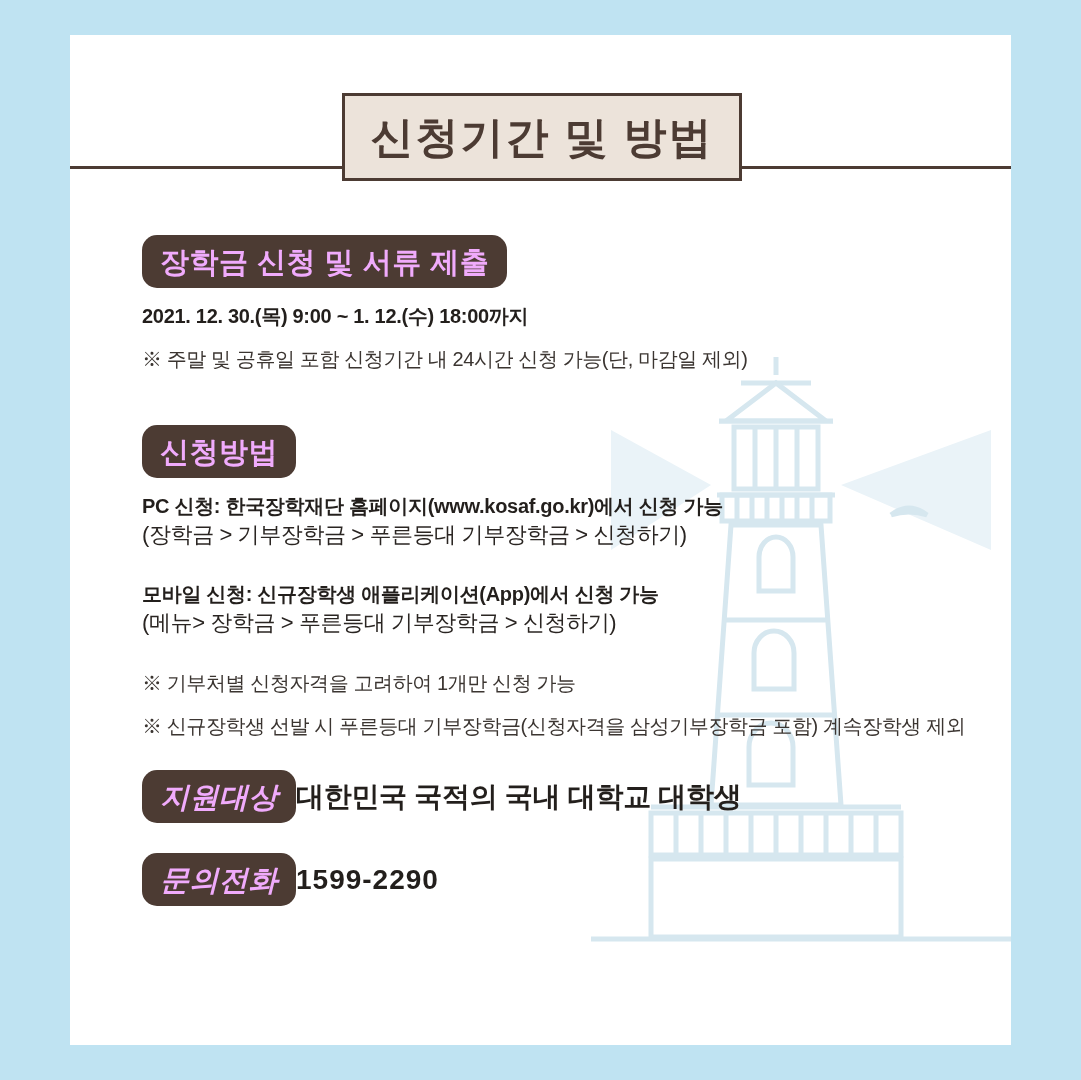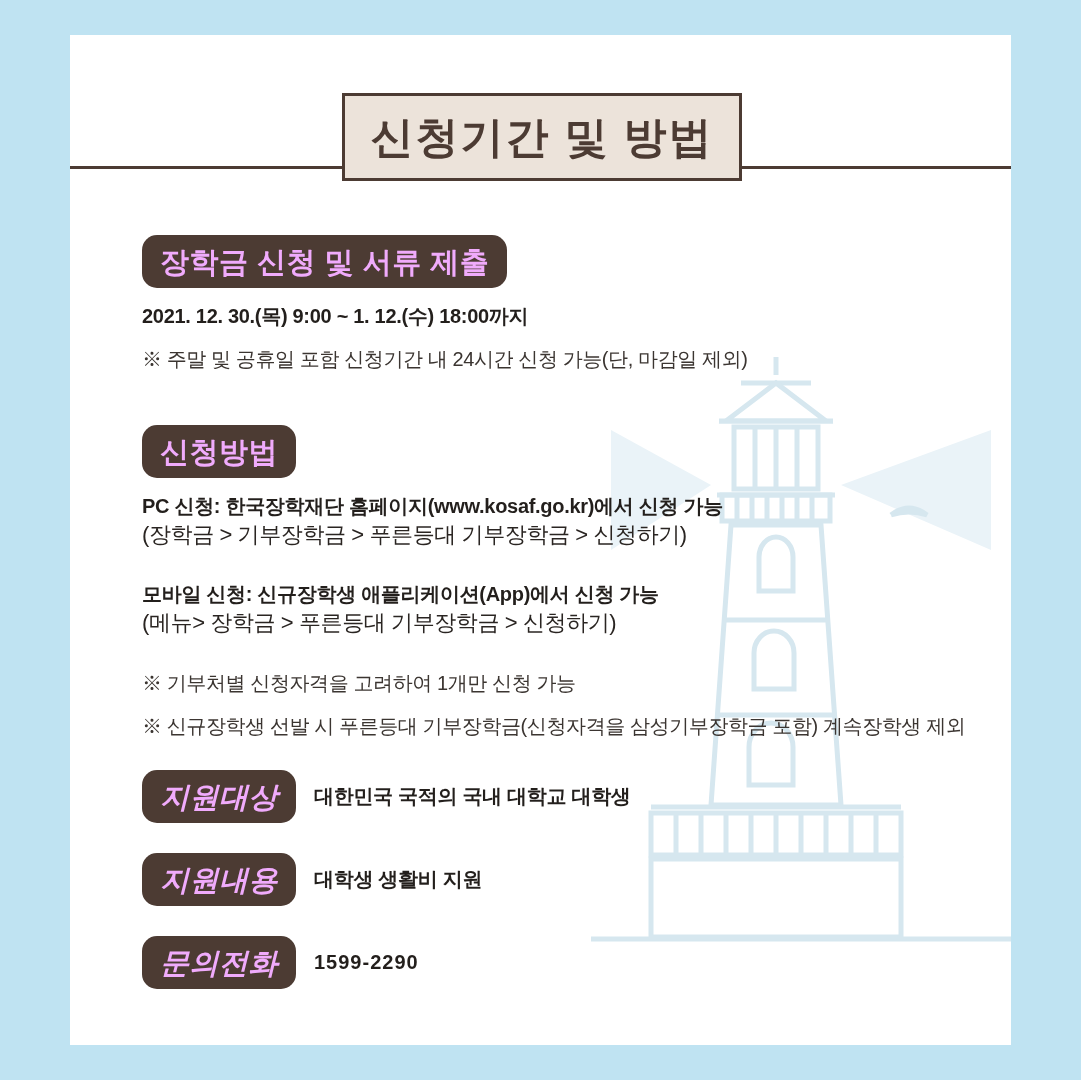--- a/index.html
+++ b/index.html
@@ -114,22 +114,22 @@
   .gap-sm { height: 16px; }
 
   
   .row {
     display: flex;
     align-items: center;
     margin-top: 30px;
   }
   .row .tag { flex: 0 0 auto; font-style: italic; }
   .row .row-text {
-    margin-left: 18px;
-    font-size: 20px;
+    margin-left: 0;
+    font-size: 28px;
     font-weight: bold;
     color: #231f1c;
     letter-spacing: -0.3px;
   }
   .row .row-text.phone { letter-spacing: 1px; }
 </style>
 </head>
 <body>
 
 <div class="poster">
@@ -202,24 +202,20 @@
 
         <div class="note">※ 기부처별 신청자격을 고려하여 1개만 신청 가능</div>
         <div class="note">※ 신규장학생 선발 시 푸른등대 기부장학금(신청자격을 삼성기부장학금 포함) 계속장학생 제외</div>
       </div>
 
       <div class="row">
         <div class="tag">지원대상</div>
         <div class="row-text">대한민국 국적의 국내 대학교 대학생</div>
       </div>
 
-      <div class="row">
-        <div class="tag">지원내용</div>
-        <div class="row-text">대학생 생활비 지원</div>
-      </div>
 
       <div class="row">
         <div class="tag">문의전화</div>
         <div class="row-text phone">1599-2290</div>
       </div>
 
     </div>
   </div>
 </div>
 

